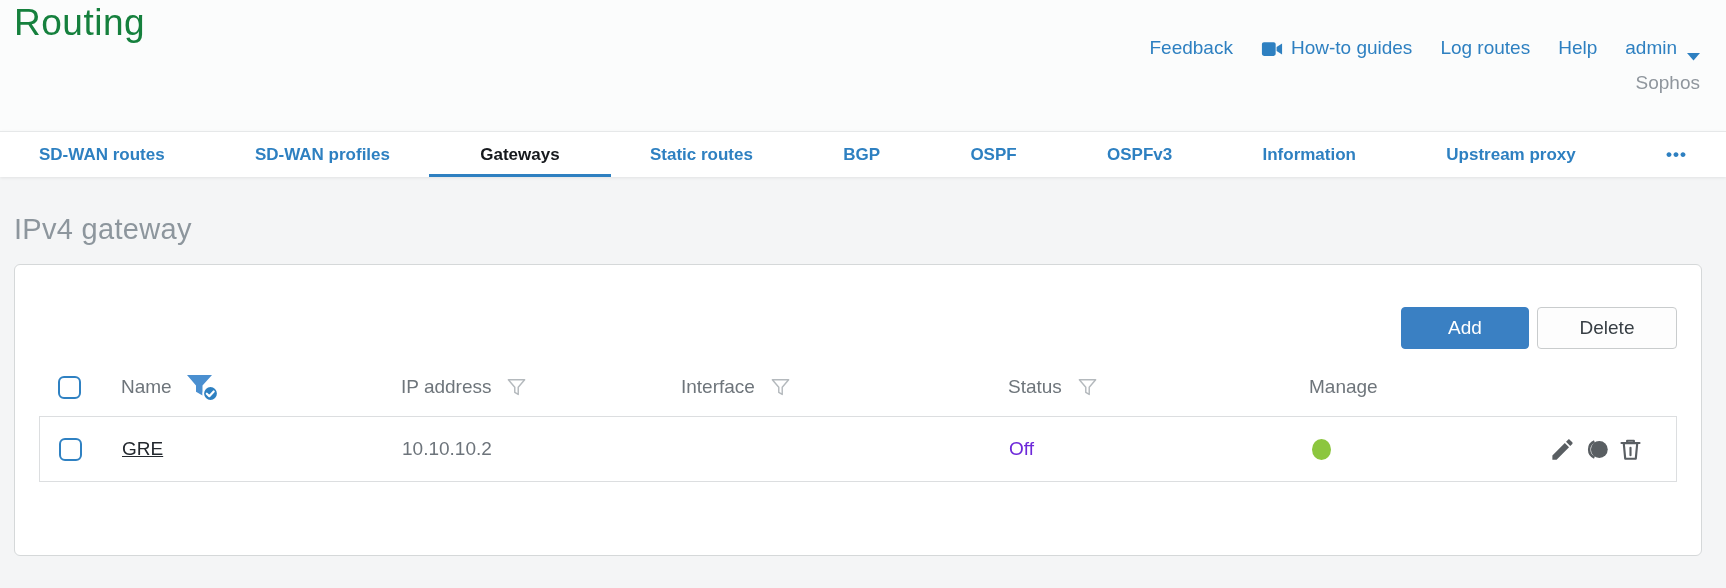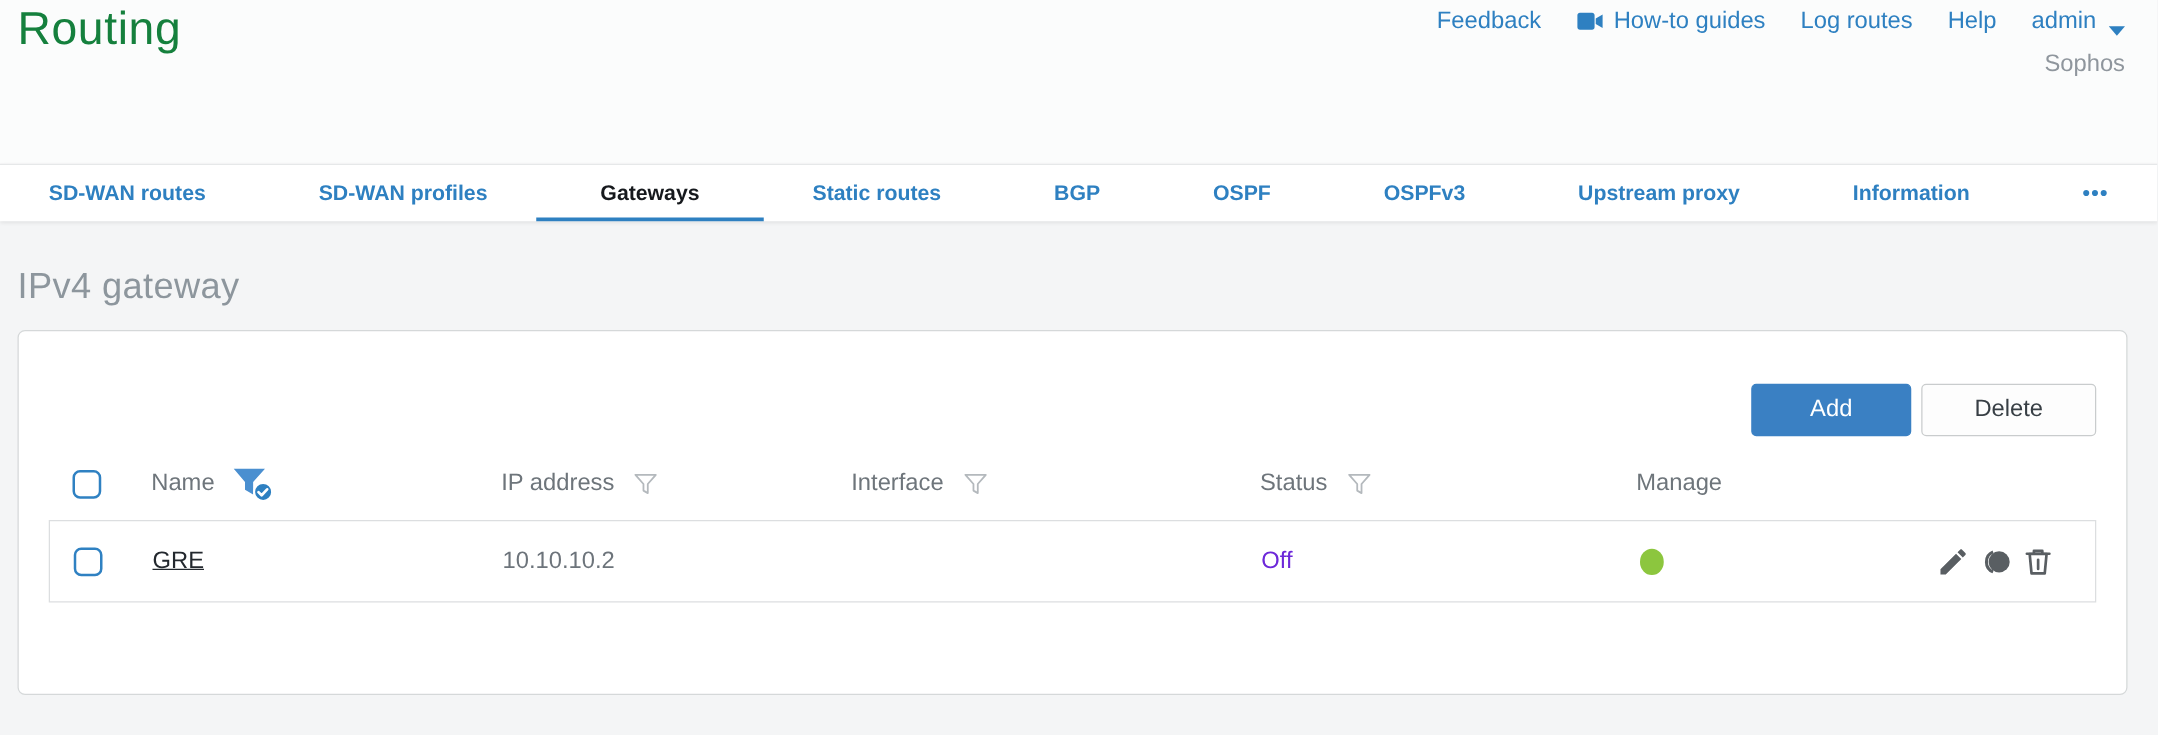--- a/index.html
+++ b/index.html
@@ -3,21 +3,21 @@
 <meta charset="utf-8">
 <style>
   * { margin:0; padding:0; box-sizing:border-box; }
   html,body { width:1726px; height:588px; font-family:"Liberation Sans", sans-serif; background:#f4f5f6; overflow:hidden; }
   .page { position:relative; width:1726px; height:588px; }
 
   
   .top { position:relative; height:131px; background:#fbfcfc; }
   .page-title { position:absolute; left:14px; top:2px; font-size:37px; font-weight:400; color:#15803d; letter-spacing:.5px; }
   .top-right { position:absolute; right:26px; top:6px; text-align:right; }
-  .nav-links { display:flex; align-items:center; gap:28px; justify-content:flex-end; }
+  .nav-links { display:flex; align-items:center; gap:28px; justify-content:flex-end;margin-top:31px; }
   .nav-link { color:#2e80c1; font-size:19px; text-decoration:none; cursor:pointer; display:flex; align-items:center; gap:8px; }
   .caret-down { width:13px; height:9px; margin-left:2px; }
   .video-icon { width:22px; height:16px; color:#2e80c1; }
   .brand { margin-top:13px; color:#8f969d; font-size:19px; }
 
   
   .tabs { height:46px; background:#ffffff; border-top:1px solid #e6e8e9; box-shadow:0 1px 3px rgba(0,0,0,.08);
           display:flex; align-items:stretch; justify-content:space-between; padding:0 39px; position:relative; z-index:2; }
   .tab { position:relative; display:flex; align-items:center; color:#2e80c1; font-size:17px; font-weight:700; cursor:pointer; white-space:nowrap; }
   .tab.active { color:#16191d; }
@@ -85,22 +85,22 @@
   </header>
 
   <nav class="tabs">
     <div class="tab">SD-WAN routes</div>
     <div class="tab">SD-WAN profiles</div>
     <div class="tab active">Gateways</div>
     <div class="tab">Static routes</div>
     <div class="tab">BGP</div>
     <div class="tab">OSPF</div>
     <div class="tab">OSPFv3</div>
+    <div class="tab">Information</div>
     <div class="tab">Upstream proxy</div>
-    <div class="tab">Information</div>
     <div class="tab overflow">•••</div>
   </nav>
 
   <main class="content">
     <h2 class="section-heading">IPv4 gateway</h2>
 
     <section class="panel">
 
       <div class="toolbar">
         <button class="btn btn-primary">Add</button>

